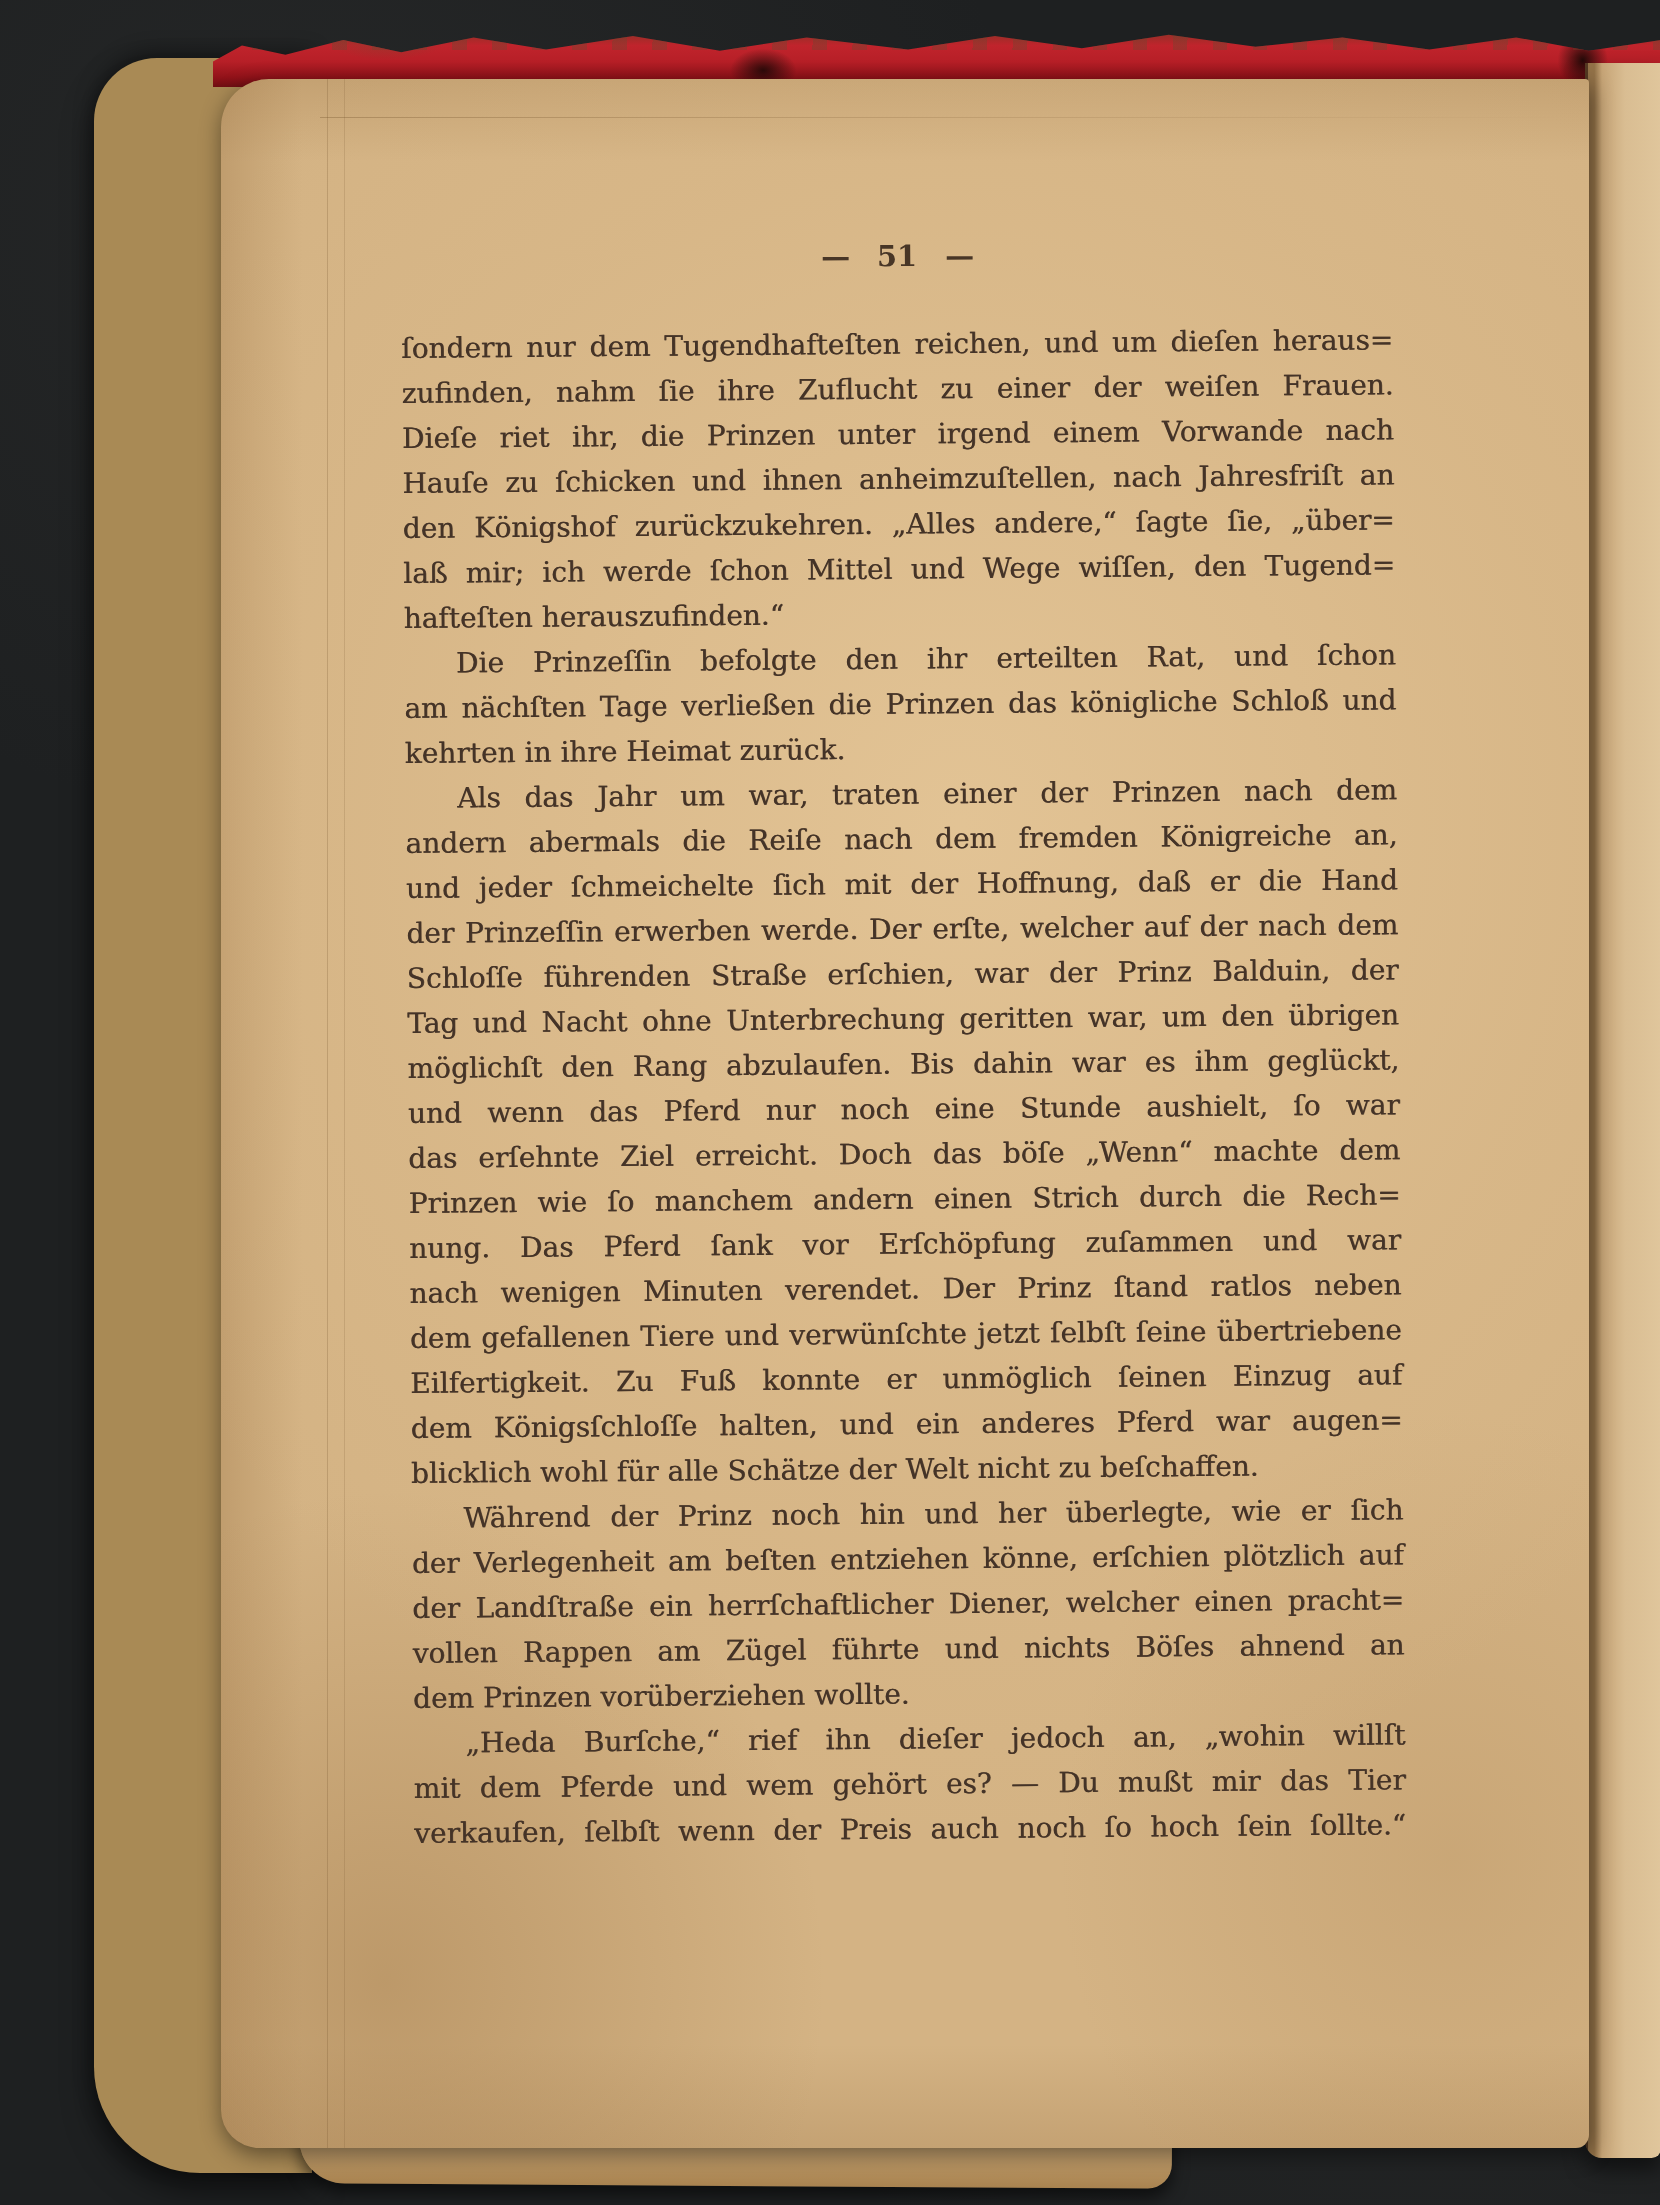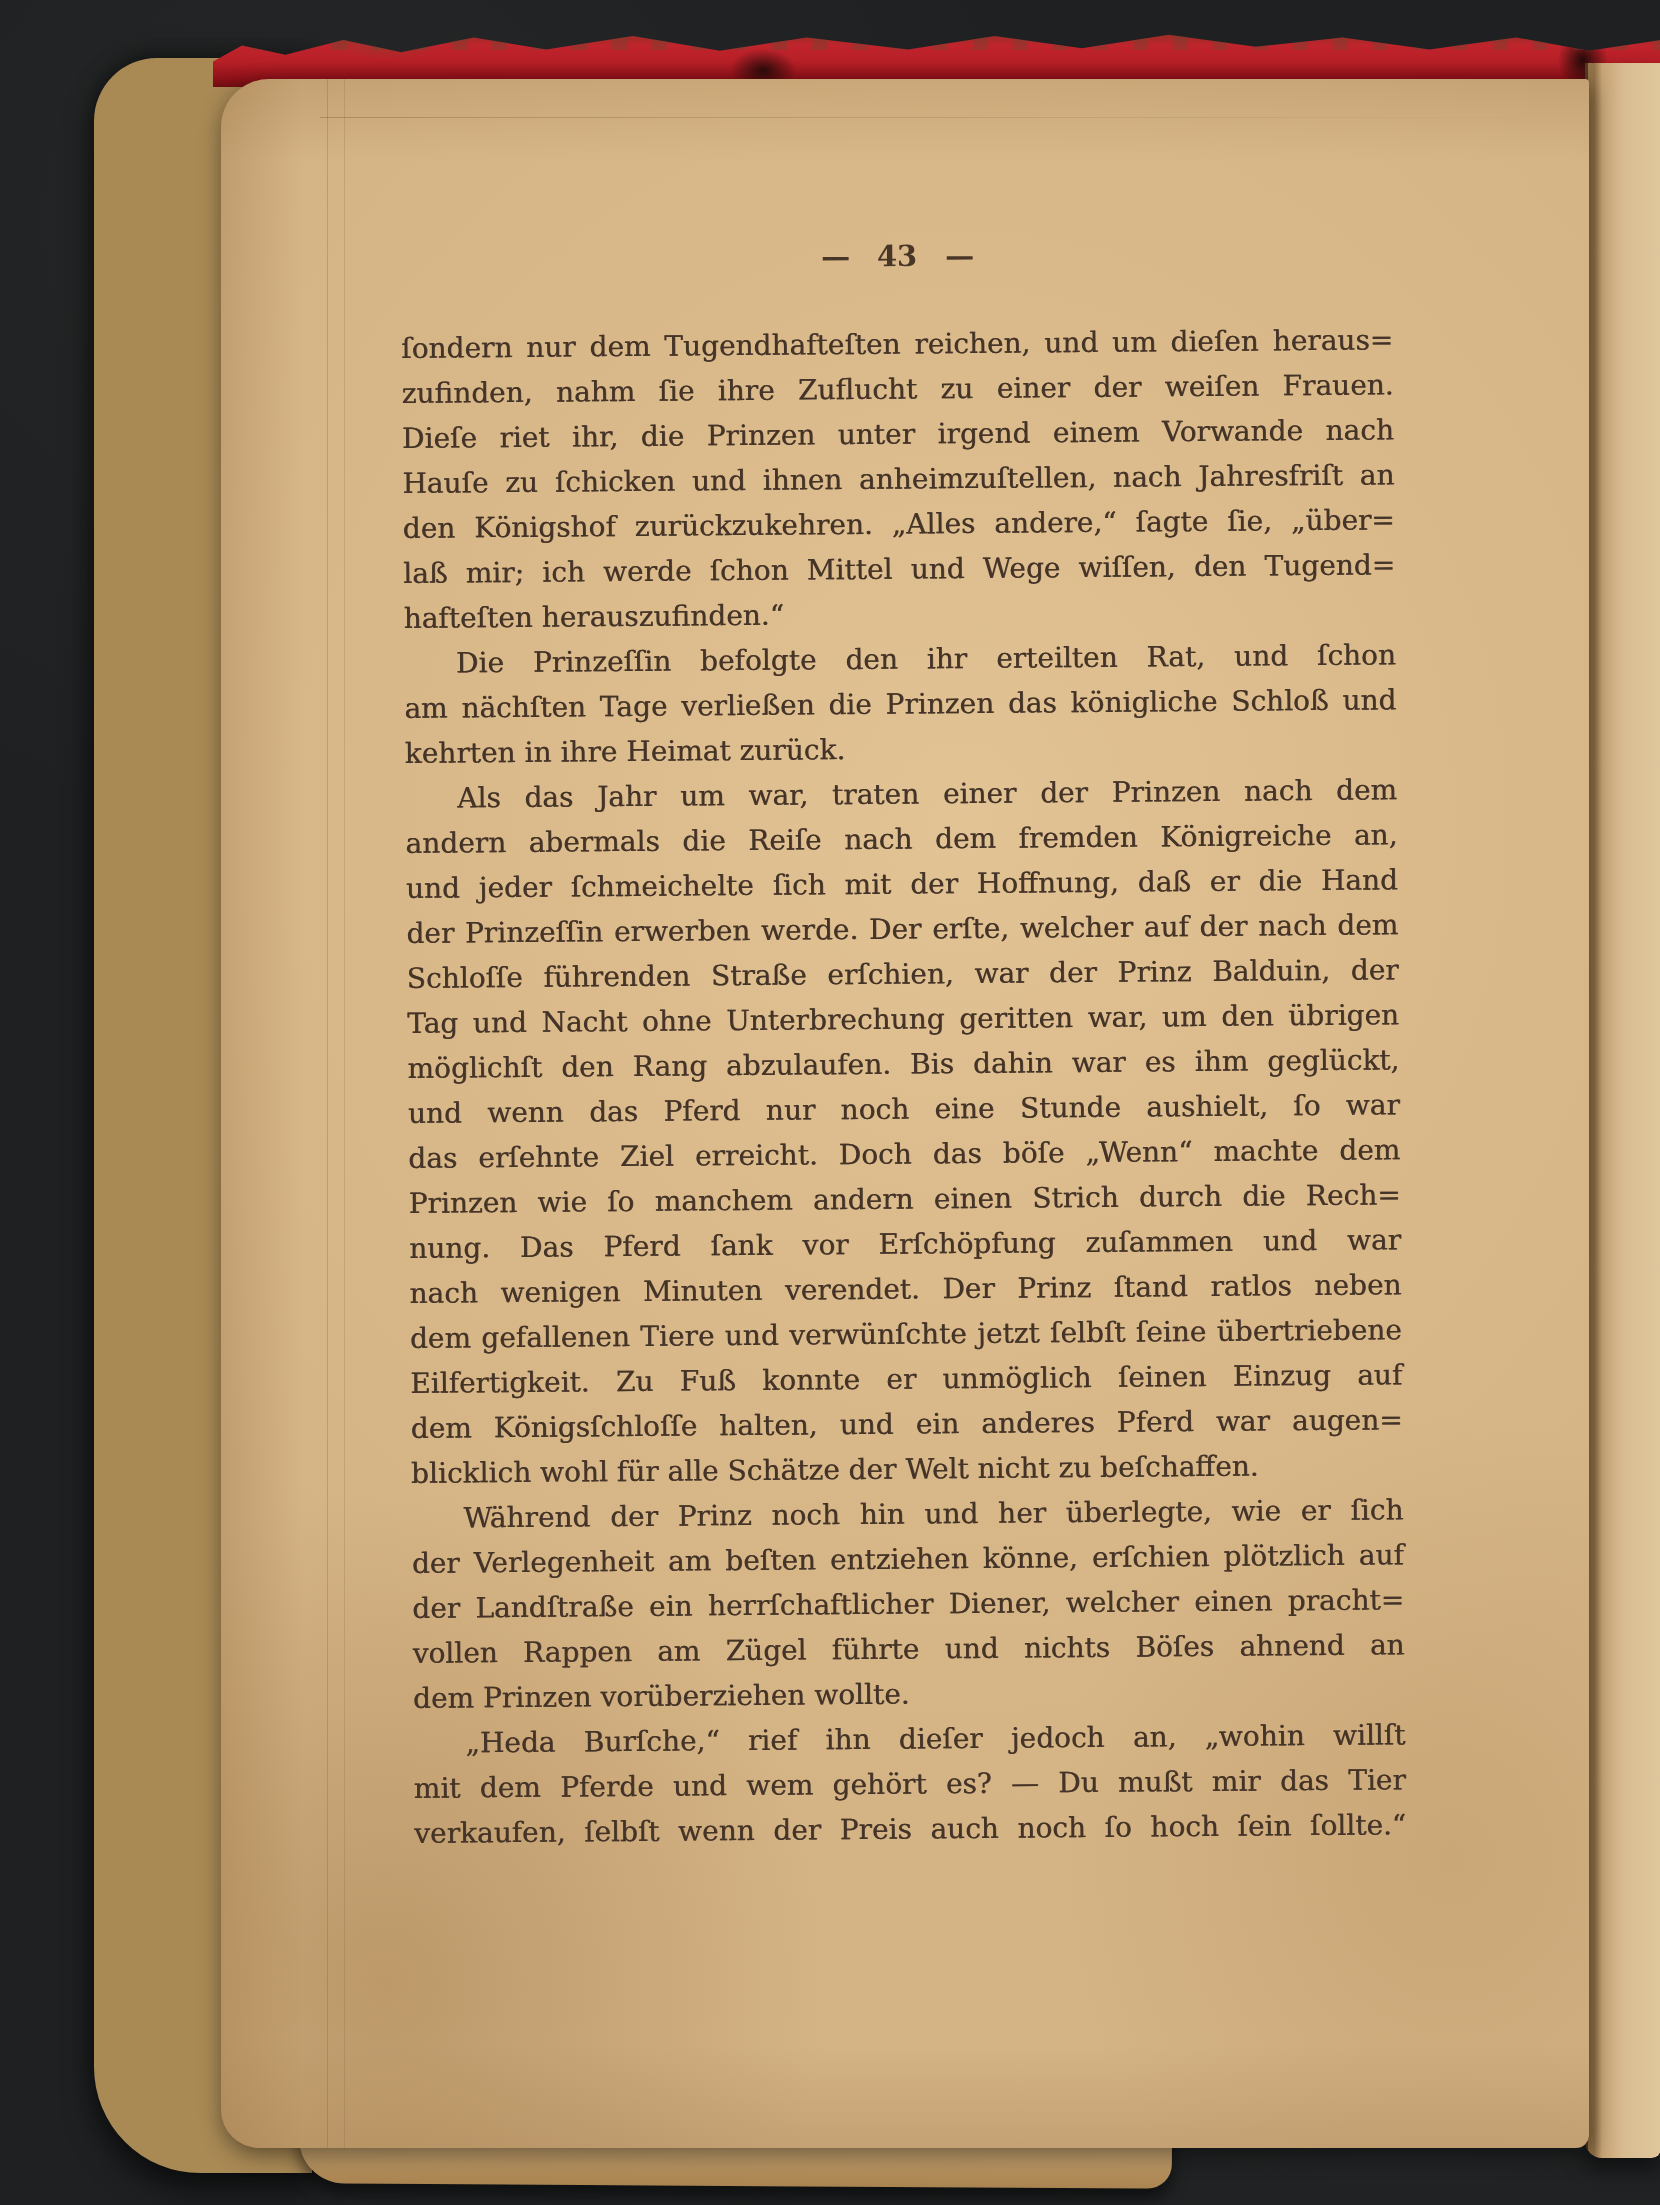--- a/index.html
+++ b/index.html
@@ -107,21 +107,21 @@
 
 <div>
   <div class="page-stack"></div>
   <div class="red-cloth"></div>
   <div class="adjacent-page"></div>
   <div class="under-page"></div>
 
   <div class="book-page">
     <div class="page-number">
       <span class="dash">—</span>
-      <span>43</span>
+      <span>51</span>
       <span class="dash">—</span>
     </div>
     <div class="text-block">
         <div class="line">ſondern nur dem Tugendhafteſten reichen, und um dieſen heraus=</div>
         <div class="line">zufinden, nahm ſie ihre Zuflucht zu einer der weiſen Frauen.</div>
         <div class="line">Dieſe riet ihr, die Prinzen unter irgend einem Vorwande nach</div>
         <div class="line">Hauſe zu ſchicken und ihnen anheimzuſtellen, nach Jahresfriſt an</div>
         <div class="line">den Königshof zurückzukehren. „Alles andere,“ ſagte ſie, „über=</div>
         <div class="line">laß mir; ich werde ſchon Mittel und Wege wiſſen, den Tugend=</div>
         <div class="line end">hafteſten herauszufinden.“</div>

